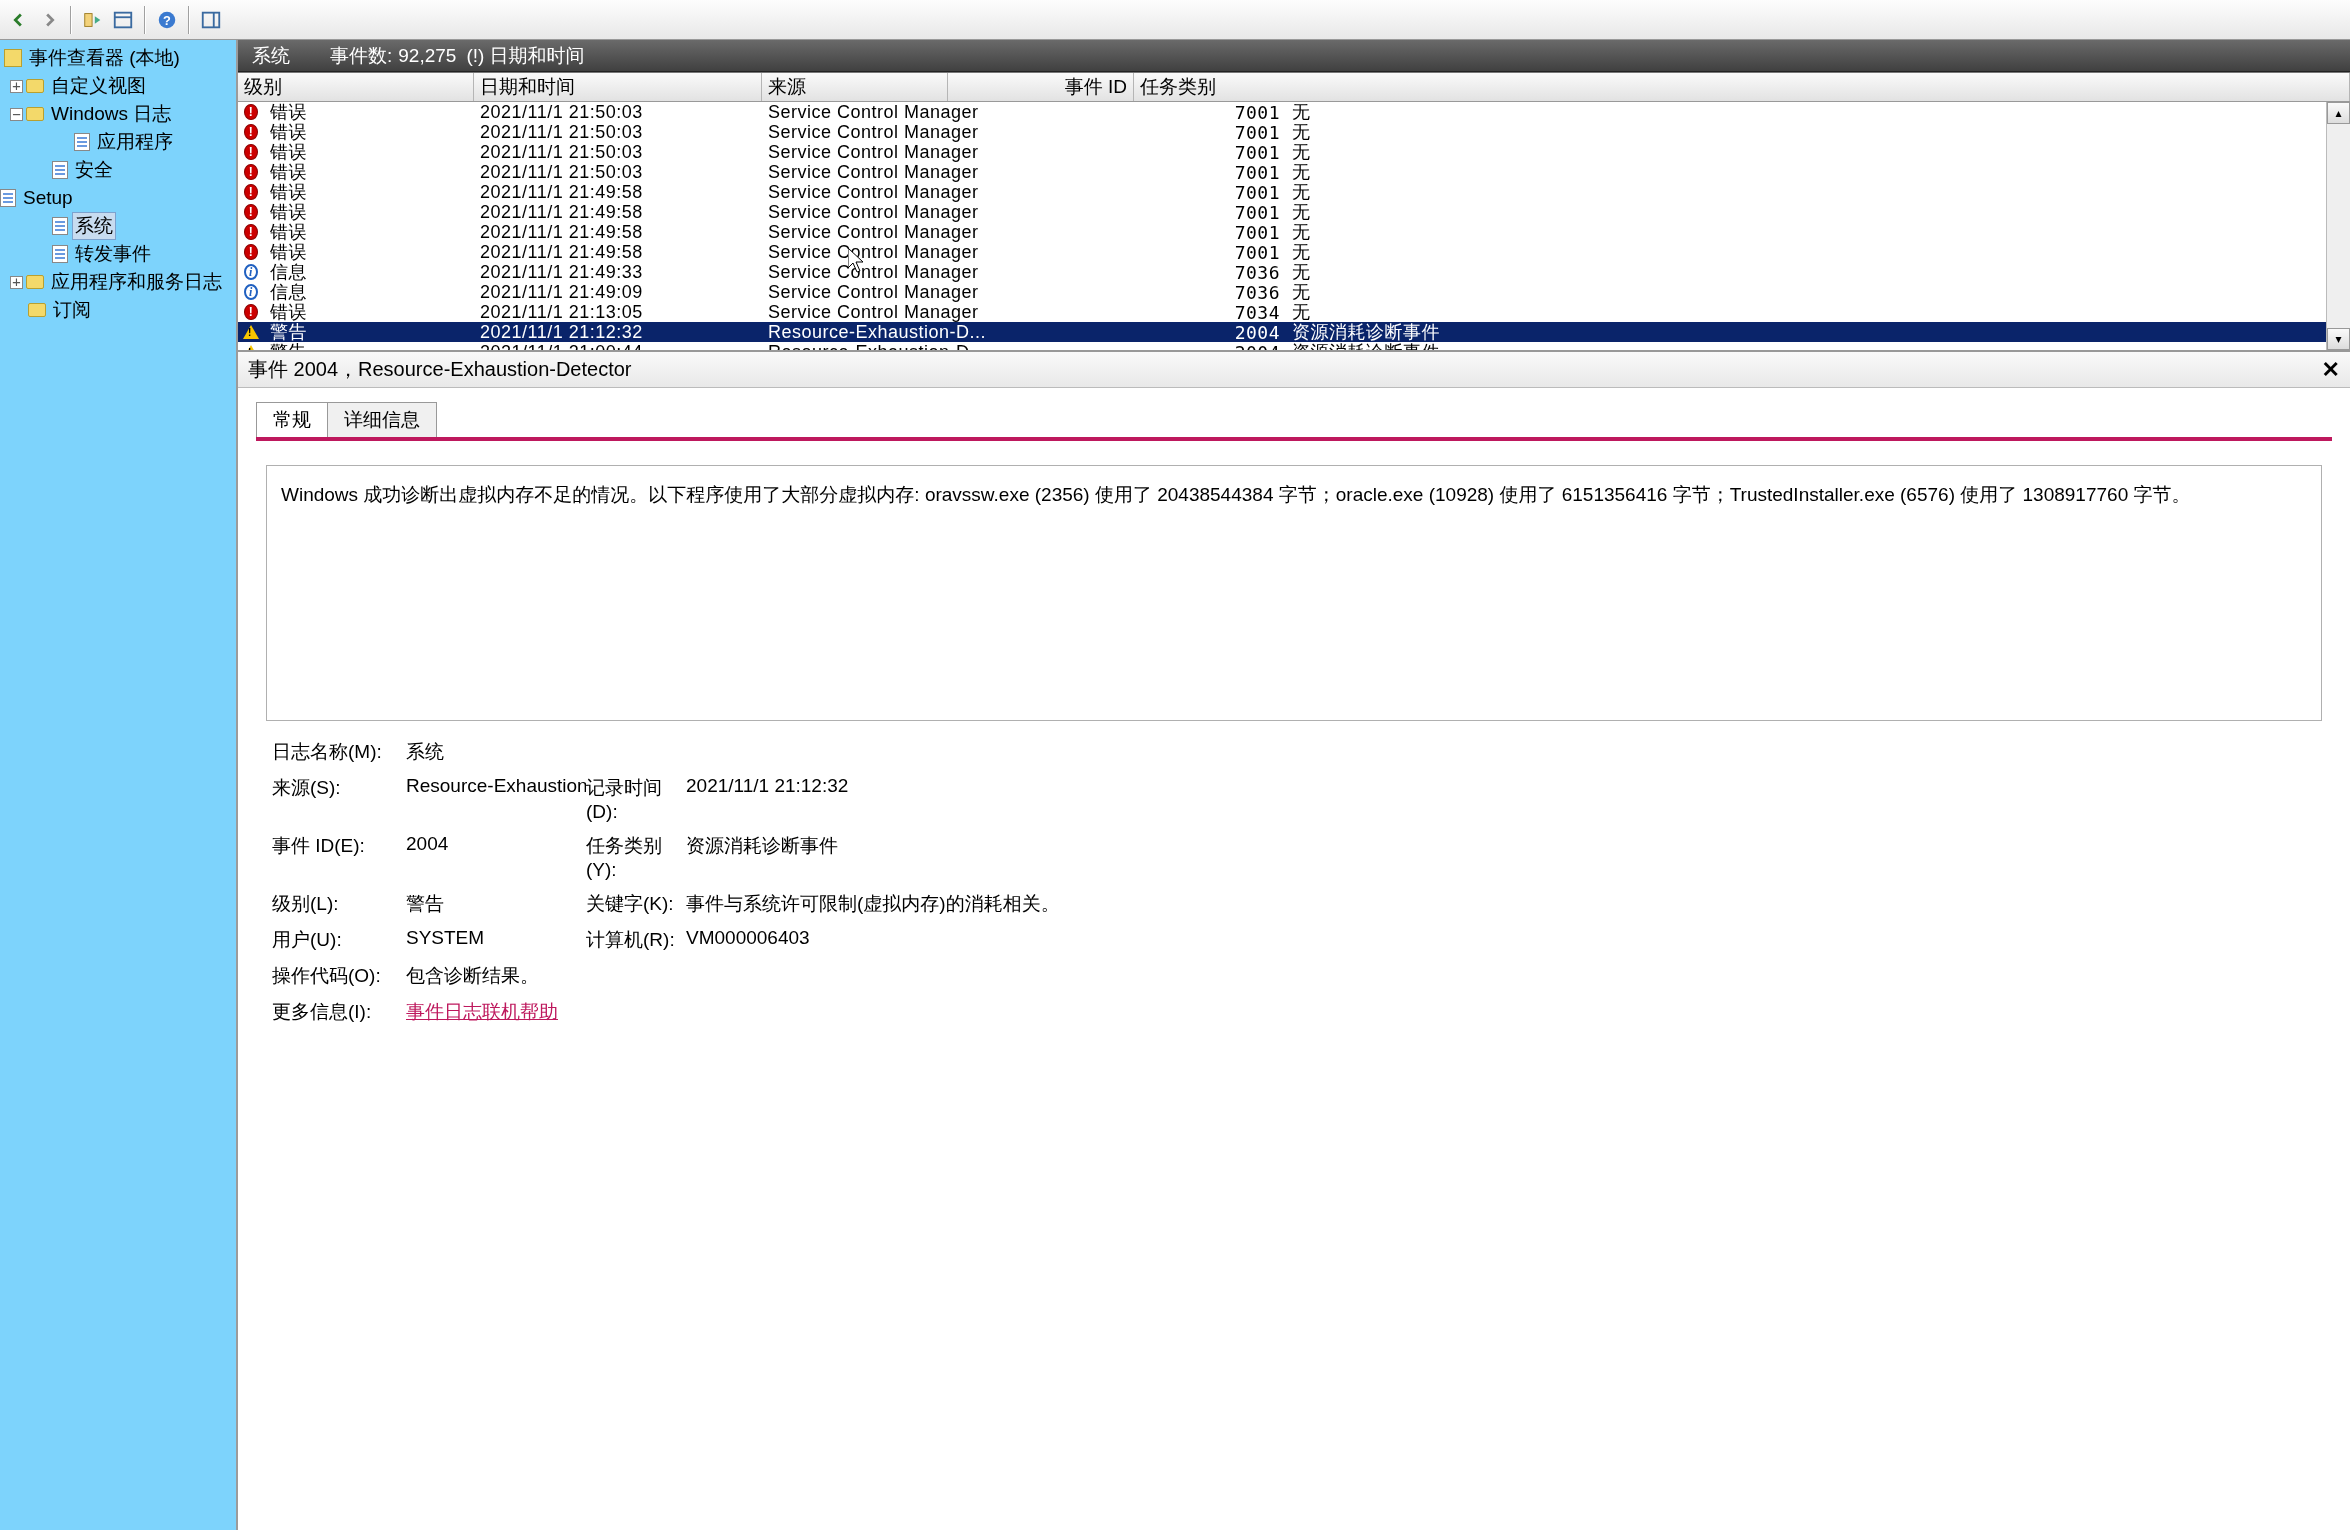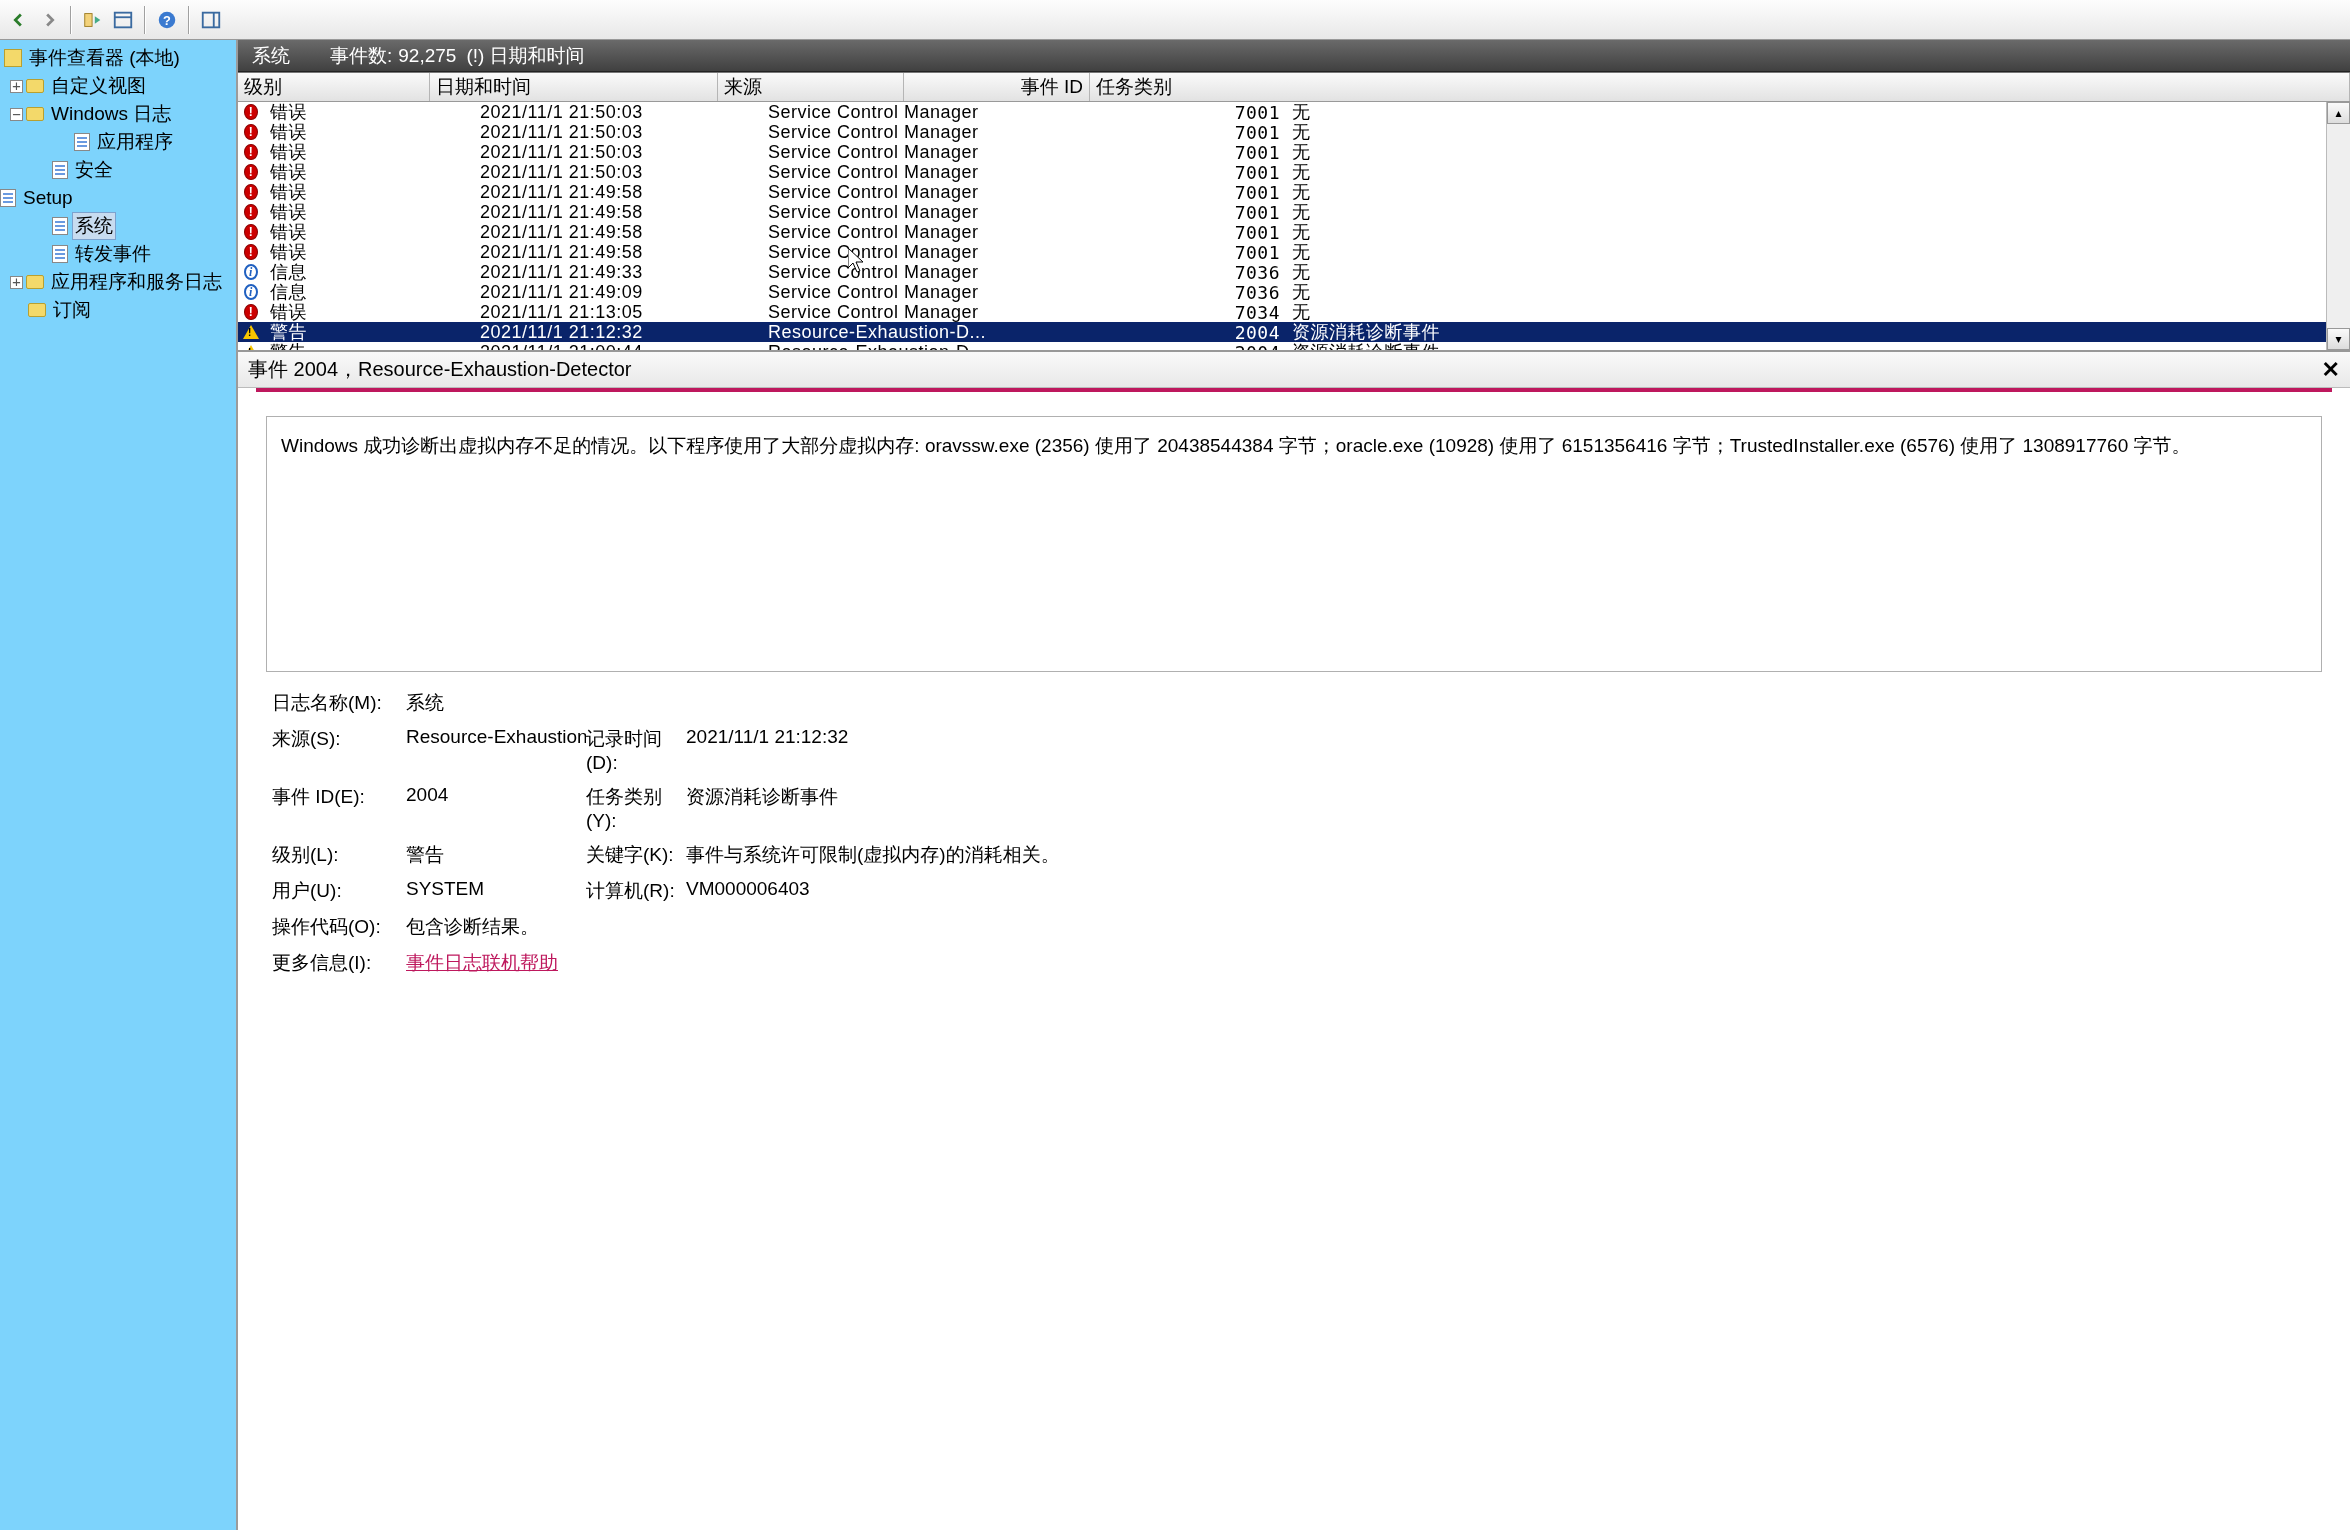--- a/index.html
+++ b/index.html
@@ -26,21 +26,21 @@
 .right { flex: 1; display: flex; flex-direction: column; }
 
 
 .headerbar { height: 32px; background: linear-gradient(#6a6a6a,#404040); color: #fff; display: flex; align-items: center; padding-left: 14px; font-size: 19px; border-bottom: 1px solid #222; }
 .headerbar .title { font-weight: normal; margin-right: 40px; }
 .headerbar .count-label { margin-right: 6px; }
 
 
 .colheaders { height: 30px; background: linear-gradient(#fafafa,#e2e2e2); display: flex; border-top: 1px solid #777; border-bottom: 1px solid #999; font-size: 19px; }
 .colheaders .ch { border-right: 1px solid #b5b5b5; padding: 3px 6px; display:flex; align-items:center; }
-.ch-level { width: 192px; }
+.ch-level { width: 236px; }
 .ch-date { width: 288px; }
 .ch-source { width: 186px; }
 .ch-eid { width: 186px; text-align: right; justify-content: flex-end; }
 .ch-task { flex: 1; }
 
 
 .eventlist { height: 250px; overflow: hidden; position: relative; background: #fff; border-bottom: 2px solid #999; }
 .eventlist .rows { }
 .erow { display: flex; height: 20px; align-items: center; font-family: "MS Gothic","Courier New",monospace; font-size: 18px; letter-spacing: 0.5px; }
 .erow.selected { background: #0a246a; color: #fff; }
@@ -368,20 +368,24 @@
         <div class="arrow">▾</div>
       </div>
     </div>
 
     <div class="detail">
       <div class="detail-title">
         <span>事件 2004，Resource-Exhaustion-Detector</span>
         <span class="close">✕</span>
       </div>
 
+      <div class="tabs">
+        <div class="tab active"><span>常规</span></div>
+        <div class="tab"><span>详细信息</span></div>
+      </div>
 
       <div class="detail-body">
         <div class="desc-box">
           <span>Windows 成功诊断出虚拟内存不足的情况。以下程序使用了大部分虚拟内存: oravssw.exe (2356) 使用了 20438544384 字节；oracle.exe (10928) 使用了 6151356416 字节；TrustedInstaller.exe (6576) 使用了 1308917760 字节。</span>
         </div>
 
         <div class="props">
           <div class="lbl">日志名称(M):</div>
           <div class="val" style="grid-column:2/5;">系统</div>
 

